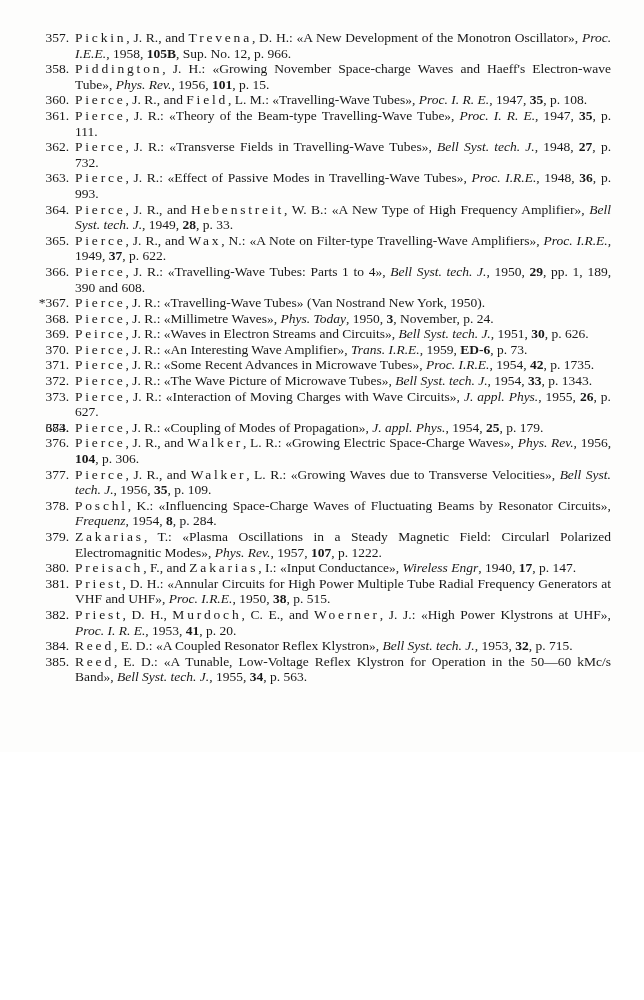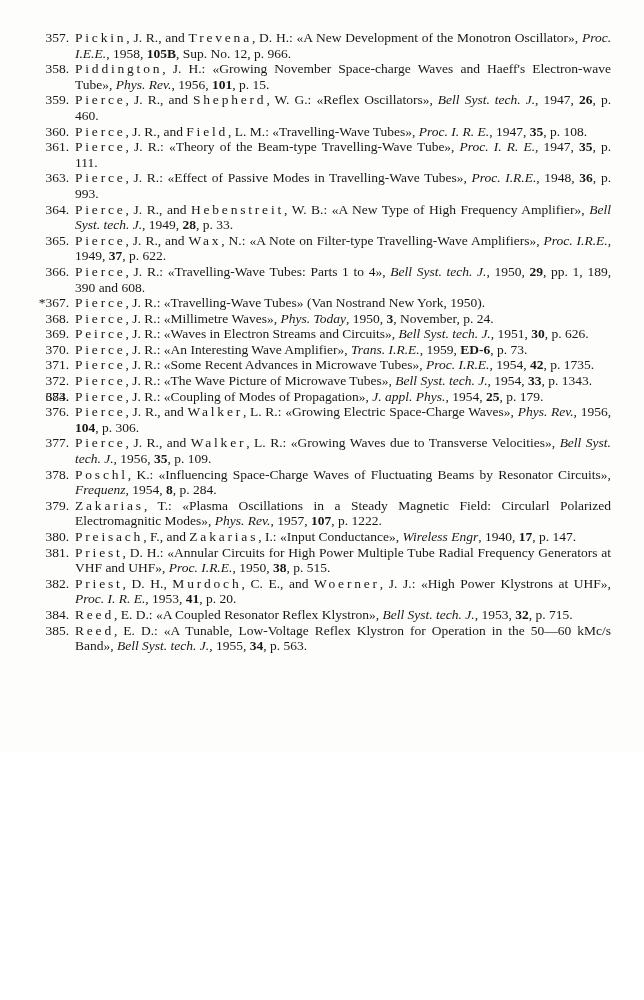--- a/index.html
+++ b/index.html
@@ -41,33 +41,34 @@
   .italic { font-style: italic; }
   .bold   { font-weight: 700; }
 </style>
 </head>
 <body>
 
 <div class="page">
   <ol class="ref-list">
       <li class="ref-entry"><span class="ref-num">357.</span><span class="ref-body"><span class="spaced">Pickin</span><span>, J. R., and </span><span class="spaced">Trevena</span><span>, D. H.: «A New Development of the Monotron Oscillator», </span><span class="italic">Proc. I.E.E.</span><span>, 1958, </span><span class="bold">105B</span><span>, Sup. No. 12, p. 966.</span></span></li>
       <li class="ref-entry"><span class="ref-num">358.</span><span class="ref-body"><span class="spaced">Piddington</span><span>, J. H.: «Growing November Space-charge Waves and Haeff's Electron-wave Tube», </span><span class="italic">Phys. Rev.</span><span>, 1956, </span><span class="bold">101</span><span>, p. 15.</span></span></li>
-      <li class="ref-entry"><span class="ref-num">359.</span><span class="ref-body"><span class="spaced">Pierce</span><span>, J. R., and </span><span class="spaced">Shepherd</span><span>, W. G.: «Reflex Oscillators», </span><span class="italic">Bell Syst. tech. J.</span><span>, 1947, </span><span class="bold">26</span><span>, p. 460.</span></span></li>
       <li class="ref-entry"><span class="ref-num">360.</span><span class="ref-body"><span class="spaced">Pierce</span><span>, J. R., and </span><span class="spaced">Field</span><span>, L. M.: «Travelling-Wave Tubes», </span><span class="italic">Proc. I. R. E.</span><span>, 1947, </span><span class="bold">35</span><span>, p. 108.</span></span></li>
       <li class="ref-entry"><span class="ref-num">361.</span><span class="ref-body"><span class="spaced">Pierce</span><span>, J. R.: «Theory of the Beam-type Travelling-Wave Tube», </span><span class="italic">Proc. I. R. E.</span><span>, 1947, </span><span class="bold">35</span><span>, p. 111.</span></span></li>
+      <li class="ref-entry"><span class="ref-num">362.</span><span class="ref-body"><span class="spaced">Pierce</span><span>, J. R.: «Transverse Fields in Travelling-Wave Tubes», </span><span class="italic">Bell Syst. tech. J.</span><span>, 1948, </span><span class="bold">27</span><span>, p. 732.</span></span></li>
       <li class="ref-entry"><span class="ref-num">363.</span><span class="ref-body"><span class="spaced">Pierce</span><span>, J. R.: «Effect of Passive Modes in Travelling-Wave Tubes», </span><span class="italic">Proc. I.R.E.</span><span>, 1948, </span><span class="bold">36</span><span>, p. 993.</span></span></li>
       <li class="ref-entry"><span class="ref-num">364.</span><span class="ref-body"><span class="spaced">Pierce</span><span>, J. R., and </span><span class="spaced">Hebenstreit</span><span>, W. B.: «A New Type of High Frequency Amplifier», </span><span class="italic">Bell Syst. tech. J.</span><span>, 1949, </span><span class="bold">28</span><span>, p. 33.</span></span></li>
       <li class="ref-entry"><span class="ref-num">365.</span><span class="ref-body"><span class="spaced">Pierce</span><span>, J. R., and </span><span class="spaced">Wax</span><span>, N.: «A Note on Filter-type Travelling-Wave Amplifiers», </span><span class="italic">Proc. I.R.E.</span><span>, 1949, </span><span class="bold">37</span><span>, p. 622.</span></span></li>
       <li class="ref-entry"><span class="ref-num">366.</span><span class="ref-body"><span class="spaced">Pierce</span><span>, J. R.: «Travelling-Wave Tubes: Parts 1 to 4», </span><span class="italic">Bell Syst. tech. J.</span><span>, 1950, </span><span class="bold">29</span><span>, pp. 1, 189, 390 and 608.</span></span></li>
       <li class="ref-entry"><span class="ref-num">*367.</span><span class="ref-body"><span class="spaced">Pierce</span><span>, J. R.: «Travelling-Wave Tubes» (Van Nostrand New York, 1950).</span></span></li>
       <li class="ref-entry"><span class="ref-num">368.</span><span class="ref-body"><span class="spaced">Pierce</span><span>, J. R.: «Millimetre Waves», </span><span class="italic">Phys. Today</span><span>, 1950, </span><span class="bold">3</span><span>, November, p. 24.</span></span></li>
       <li class="ref-entry"><span class="ref-num">369.</span><span class="ref-body"><span class="spaced">Peirce</span><span>, J. R.: «Waves in Electron Streams and Circuits», </span><span class="italic">Bell Syst. tech. J.</span><span>, 1951, </span><span class="bold">30</span><span>, p. 626.</span></span></li>
       <li class="ref-entry"><span class="ref-num">370.</span><span class="ref-body"><span class="spaced">Pierce</span><span>, J. R.: «An Interesting Wave Amplifier», </span><span class="italic">Trans. I.R.E.</span><span>, 1959, </span><span class="bold">ED-6</span><span>, p. 73.</span></span></li>
       <li class="ref-entry"><span class="ref-num">371.</span><span class="ref-body"><span class="spaced">Pierce</span><span>, J. R.: «Some Recent Advances in Microwave Tubes», </span><span class="italic">Proc. I.R.E.</span><span>, 1954, </span><span class="bold">42</span><span>, p. 1735.</span></span></li>
       <li class="ref-entry"><span class="ref-num">372.</span><span class="ref-body"><span class="spaced">Pierce</span><span>, J. R.: «The Wave Picture of Microwave Tubes», </span><span class="italic">Bell Syst. tech. J.</span><span>, 1954, </span><span class="bold">33</span><span>, p. 1343.</span></span></li>
+      <li class="ref-entry"><span class="ref-num">373.</span><span class="ref-body"><span class="spaced">Pierce</span><span>, J. R.: «Interaction of Moving Charges with Wave Circuits», </span><span class="italic">J. appl. Phys.</span><span>, 1955, </span><span class="bold">26</span><span>, p. 627.</span></span></li>
       <li class="ref-entry"><span class="ref-num">374.</span></li>
       <li class="ref-entry"><span class="ref-num">683.</span><span class="ref-body"><span class="spaced">Pierce</span><span>, J. R.: «Coupling of Modes of Propagation», </span><span class="italic">J. appl. Phys.</span><span>, 1954, </span><span class="bold">25</span><span>, p. 179.</span></span></li>
       <li class="ref-entry"><span class="ref-num">376.</span><span class="ref-body"><span class="spaced">Pierce</span><span>, J. R., and </span><span class="spaced">Walker</span><span>, L. R.: «Growing Electric Space-Charge Waves», </span><span class="italic">Phys. Rev.</span><span>, 1956, </span><span class="bold">104</span><span>, p. 306.</span></span></li>
       <li class="ref-entry"><span class="ref-num">377.</span><span class="ref-body"><span class="spaced">Pierce</span><span>, J. R., and </span><span class="spaced">Walker</span><span>, L. R.: «Growing Waves due to Transverse Velocities», </span><span class="italic">Bell Syst. tech. J.</span><span>, 1956, </span><span class="bold">35</span><span>, p. 109.</span></span></li>
       <li class="ref-entry"><span class="ref-num">378.</span><span class="ref-body"><span class="spaced">Poschl</span><span>, K.: «Influencing Space-Charge Waves of Fluctuating Beams by Resonator Circuits», </span><span class="italic">Frequenz</span><span>, 1954, </span><span class="bold">8</span><span>, p. 284.</span></span></li>
       <li class="ref-entry"><span class="ref-num">379.</span><span class="ref-body"><span class="spaced">Zakarias</span><span>, T.: «Plasma Oscillations in a Steady Magnetic Field: Circularl Polarized Electromagnitic Modes», </span><span class="italic">Phys. Rev.</span><span>, 1957, </span><span class="bold">107</span><span>, p. 1222.</span></span></li>
       <li class="ref-entry"><span class="ref-num">380.</span><span class="ref-body"><span class="spaced">Preisach</span><span>, F., and </span><span class="spaced">Zakarias</span><span>, I.: «Input Conductance», </span><span class="italic">Wireless Engr</span><span>, 1940, </span><span class="bold">17</span><span>, p. 147.</span></span></li>
       <li class="ref-entry"><span class="ref-num">381.</span><span class="ref-body"><span class="spaced">Priest</span><span>, D. H.: «Annular Circuits for High Power Multiple Tube Radial Frequency Generators at VHF and UHF», </span><span class="italic">Proc. I.R.E.</span><span>, 1950, </span><span class="bold">38</span><span>, p. 515.</span></span></li>
       <li class="ref-entry"><span class="ref-num">382.</span><span class="ref-body"><span class="spaced">Priest</span><span>, D. H., </span><span class="spaced">Murdoch</span><span>, C. E., and </span><span class="spaced">Woerner</span><span>, J. J.: «High Power Klystrons at UHF», </span><span class="italic">Proc. I. R. E.</span><span>, 1953, </span><span class="bold">41</span><span>, p. 20.</span></span></li>
       <li class="ref-entry"><span class="ref-num">384.</span><span class="ref-body"><span class="spaced">Reed</span><span>, E. D.: «A Coupled Resonator Reflex Klystron», </span><span class="italic">Bell Syst. tech. J.</span><span>, 1953, </span><span class="bold">32</span><span>, p. 715.</span></span></li>

